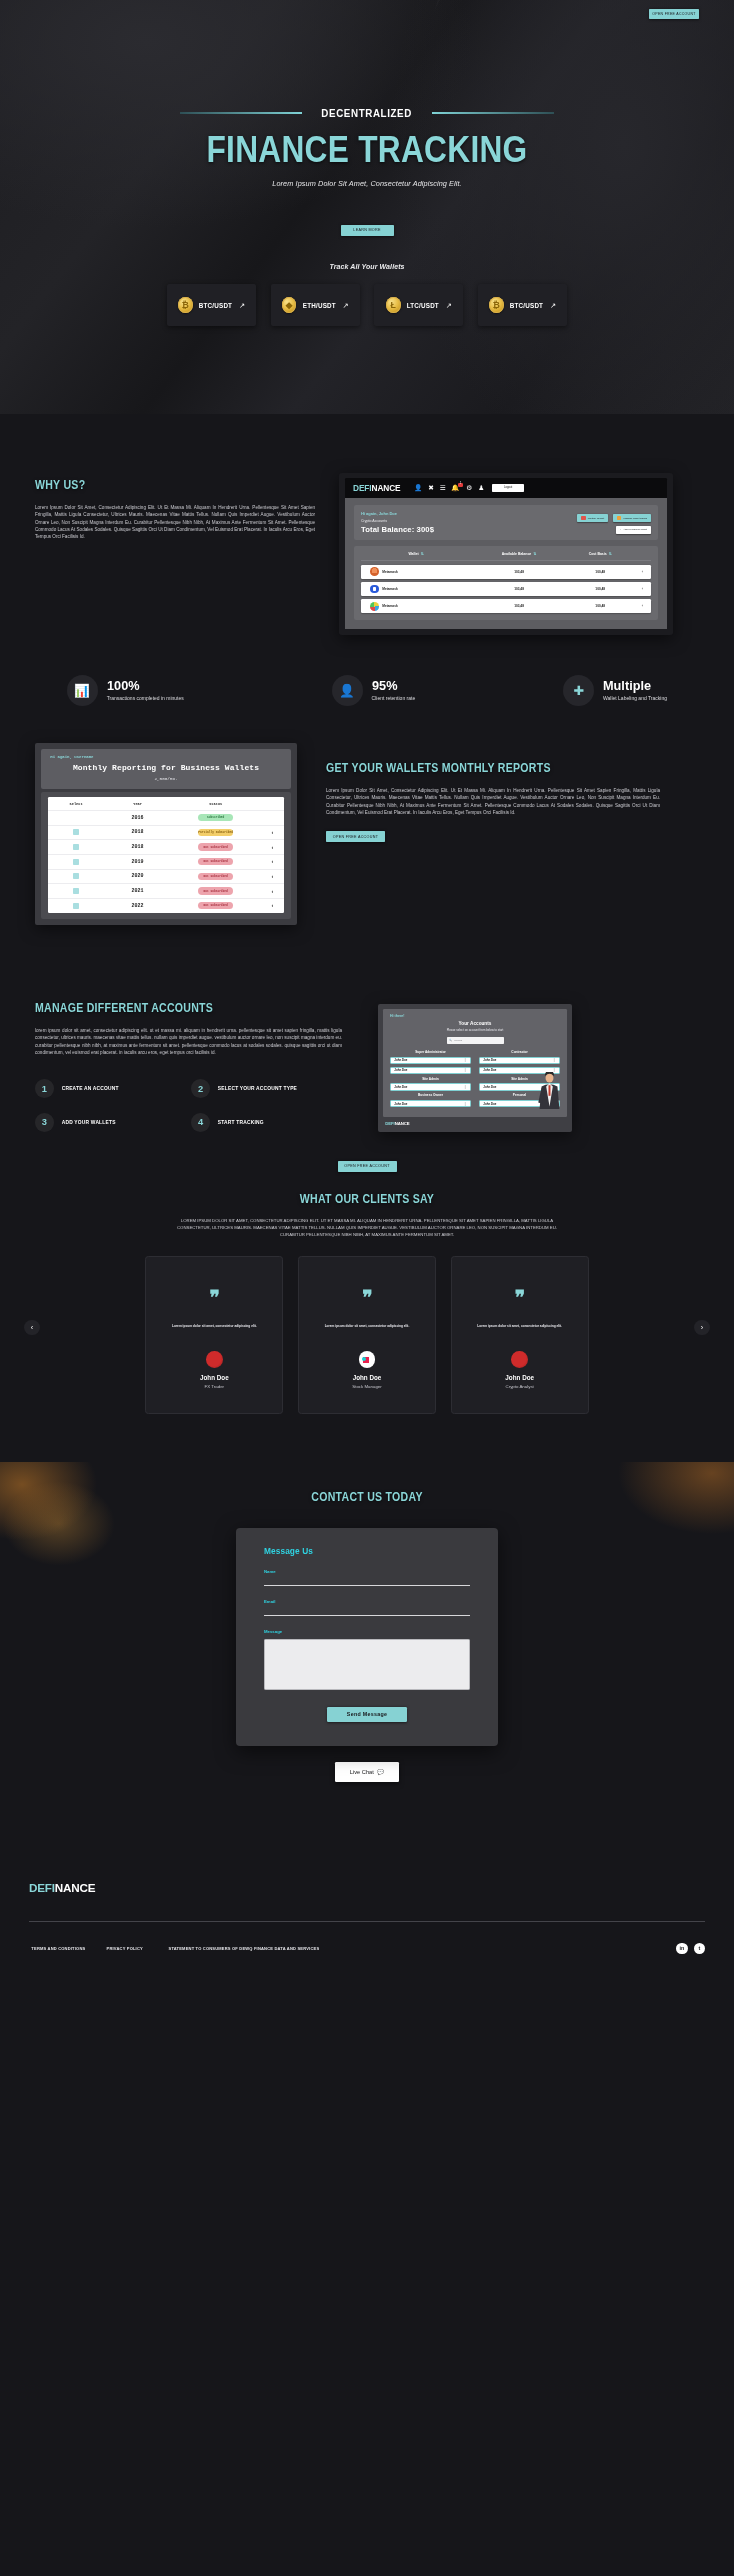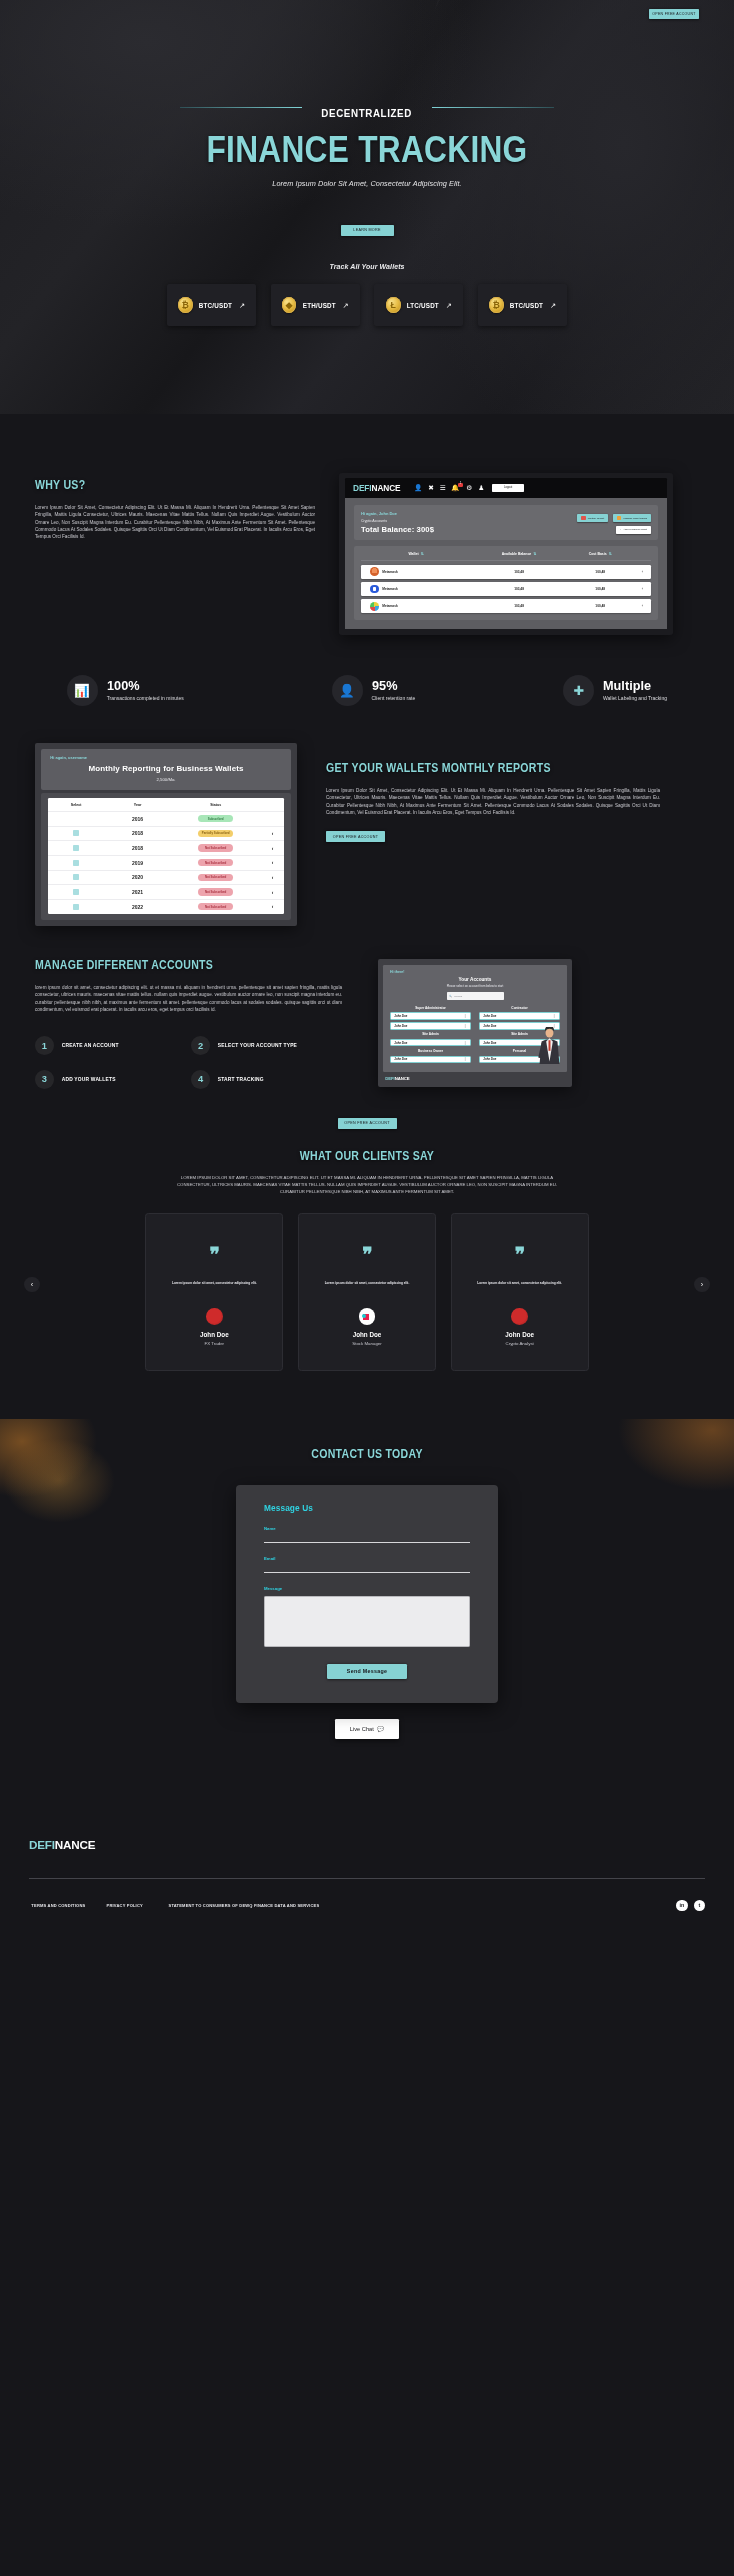--- a/index.html
+++ b/index.html
@@ -55,21 +55,21 @@
     font-size: 3.5px;
     display:flex; align-items:center; justify-content:center;
     border-radius: 0.7px;
     z-index: 5;
   }
 
   .hero-inner {
     position: relative; z-index: 3;
     padding-top: 107px; text-align: center;
   }
-  .eyebrow-row { display:flex; align-items:flex-start; justify-content:center; gap:12px; }
+  .eyebrow-row { display:flex; align-items:center; justify-content:center; gap:12px; }
   .rule { width: 122px; height: 1.3px; background: linear-gradient(90deg,#2e4f55,#7fd3d6); }
   .rule.right { background: linear-gradient(90deg,#7fd3d6,#2e4f55); }
   .eyebrow {
     font-family:"Liberation Sans", sans-serif;
     font-weight: 700; font-size: 11.4px; letter-spacing: 0.7px;
     color: #fff; transform: scaleX(.86); white-space: nowrap;
   }
   .hero-title {
     margin-top: 13.4px;
     font-family:"Liberation Sans", sans-serif;
@@ -187,21 +187,21 @@
   .stat { display:flex; align-items:center; gap: 8.7px; }
   .stat-icon {
     width: 31px; height: 31px; border-radius:50%; background:#26262b;
     display:flex; align-items:center; justify-content:center; color:#8ad6d8; font-size: 12.7px;
   }
   .stat-num { font-size: 13.4px; font-weight:700; color:#fff; line-height:1; transform:scaleX(.95); transform-origin:left; }
   .stat-cap { font-size: 5px; color:#dcdce0; margin-top: 3.3px; }
 
   
   .reports { margin-top: 37px; display:flex; gap: 29px; align-items:flex-start; }
-  .rep-device { width: 262px; background:#3b3b40; border-radius:2px; padding: 6px; box-shadow:0 4px 14.7px rgba(0,0,0,.5); }
+  .rep-device { width: 262px; background:#3b3b40; border-radius:2px; padding: 6px; box-shadow:0 4px 14.7px rgba(0,0,0,.5);font-family:Liberation Mono, monospace; }
   .rep-head { background:#5d5d62; border-radius:2px; padding: 6.7px 9.3px 8px; text-align:center; }
   .rep-hi { font-size: 4px; color:#8ad6d8; font-weight:700; text-align:left; }
   .rep-title { font-size: 8px; font-weight:700; color:#fff; margin-top: 4px; letter-spacing:0.1px; }
   .rep-price { font-size: 4.3px; color:#eaeaee; margin-top: 3.3px; }
   .rep-tbl { background:#4b4b50; border-radius:2px; margin-top: 3.3px; padding: 5.3px 6.7px 6.7px; }
   .rep-thead { display:flex; background:#fff; border-radius:1.3px 1.3px 0 0; height: 12.7px; align-items:center; }
   .rep-thead div { font-size: 3.6px; font-weight:700; color:#222; text-align:center; }
   .rc1 { width: 24%; } .rc2 { width: 28%; } .rc3 { width: 38%; } .rc4 { width: 10%; }
   .rep-row { display:flex; align-items:center; background:#fff; height: 14.7px; border-top:0.7px solid #ececef; }
   .rep-row:last-child { border-radius: 0 0 1.3px 1.3px; }
@@ -215,21 +215,21 @@
   .status.part { background:#f3ce6a; color:#8a6212; }
   .status.not { background:#eda4ad; color:#a8303f; }
   .rep-chev { font-size: 4.7px; font-weight:700; color:#111; text-align:center; }
   .reports-right { width: 334px; padding-top: 18.7px; }
   .btn-open {
     margin-top: 14.7px; width: 59px; height: 11.4px; font-size: 3.7px;
     display:flex; align-items:center; justify-content:center; border-radius: 0.7px;
   }
 
   
-  .manage { margin-top: 32px; display:flex; gap: 36px; align-items:center; }
+  .manage { margin-top: 76px; display:flex; gap: 36px; align-items:flex-end; }
   .manage-left { width: 307px; }
   .manage-body { text-transform: lowercase; }
   .steps { margin-top: 23px; display:grid; grid-template-columns: 1fr 1fr; gap: 14.7px 5.3px; }
   .step { display:flex; align-items:center; gap: 8px; }
   .step-num {
     width: 18.7px; height: 18.7px; border-radius:50%; background:#262629; flex:none;
     display:flex; align-items:center; justify-content:center;
     color:#8ad6d8; font-size: 9.3px; font-weight:700;
   }
   .step-label { font-size: 4.9px; font-weight:700; color:#fff; letter-spacing:0.2px; line-height:1.45; }

